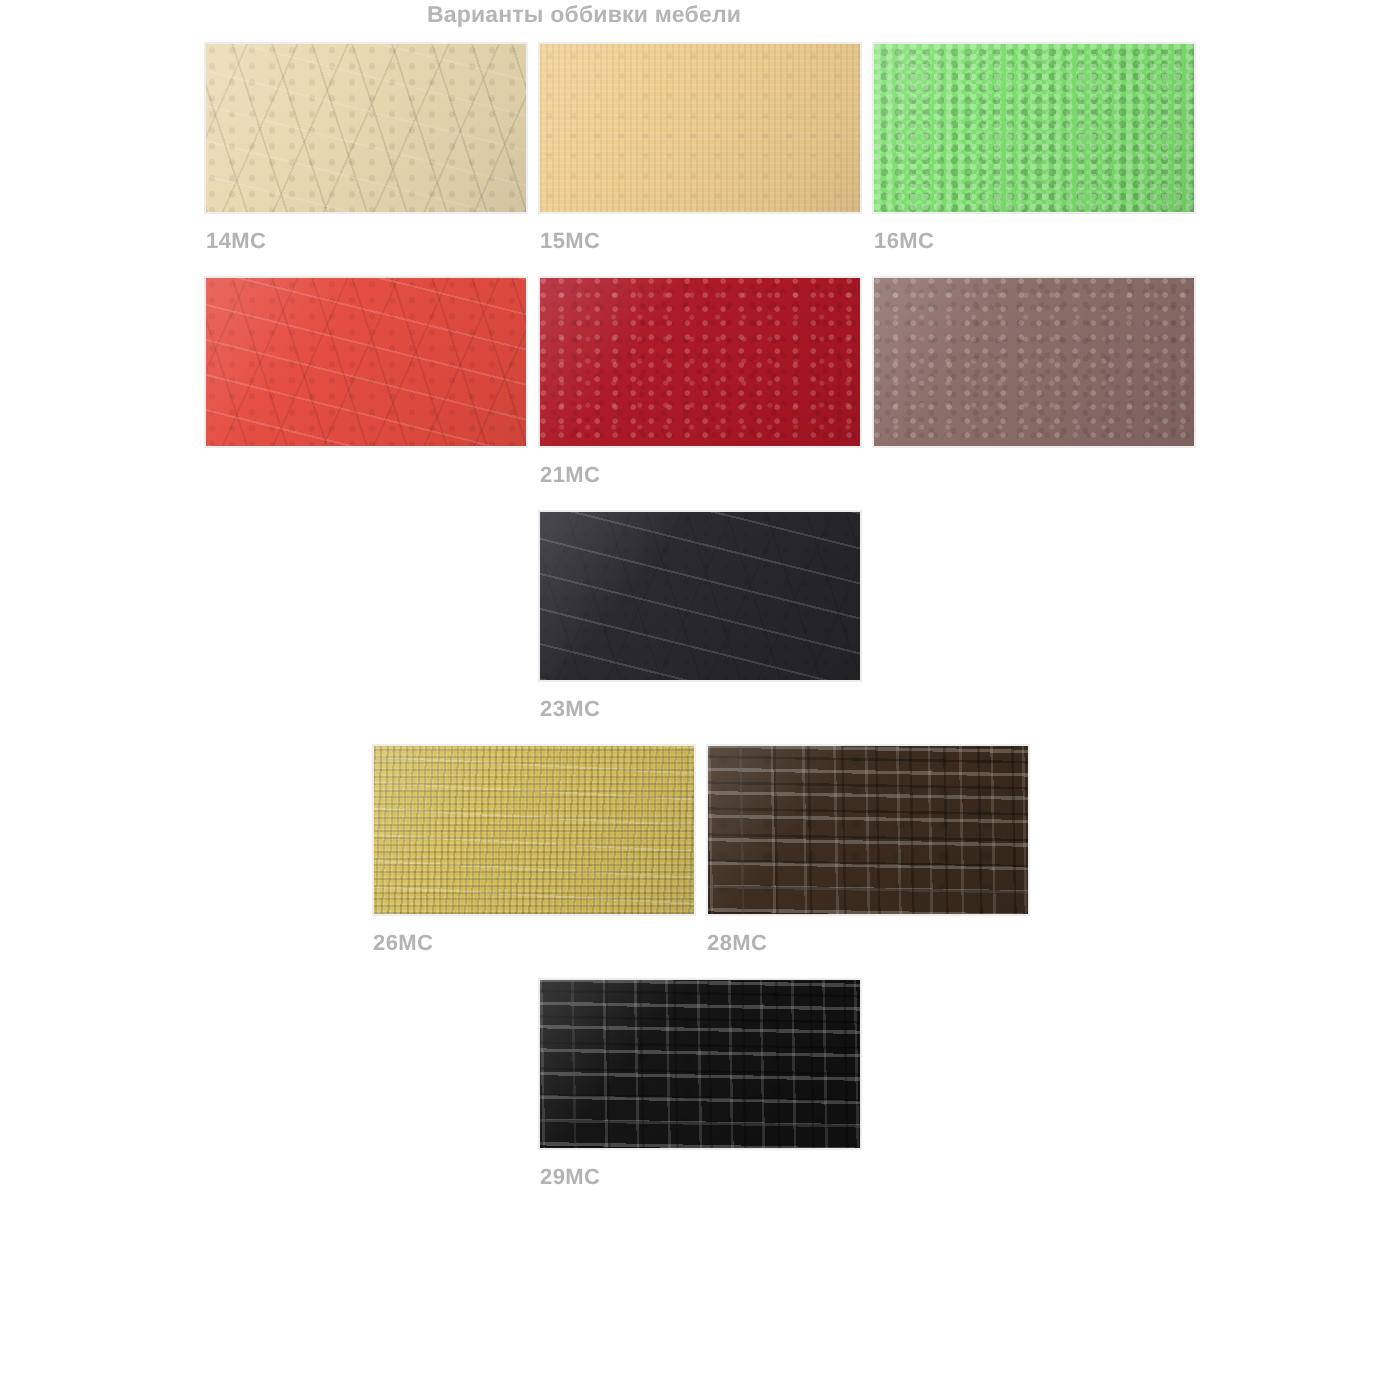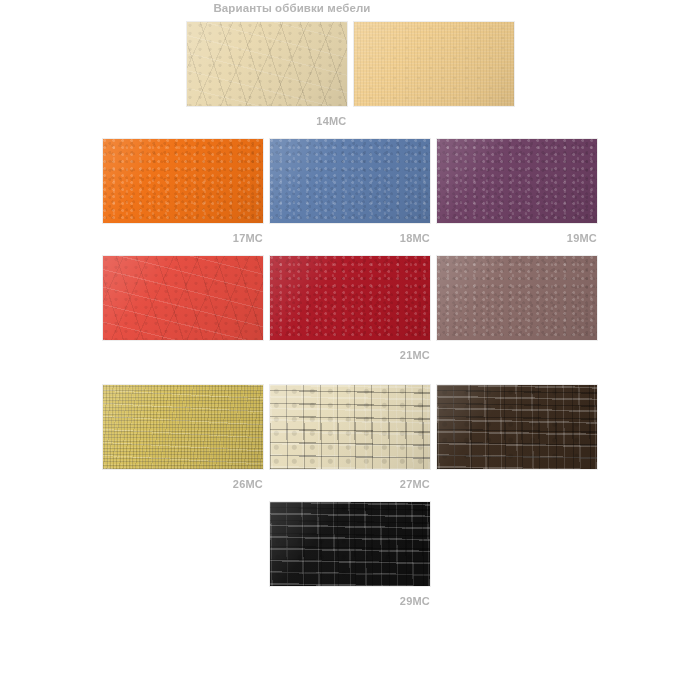--- a/index.html
+++ b/index.html
@@ -53,21 +53,21 @@
     height: 84px;
     overflow: hidden;
     box-shadow: 0 0 0 1px rgba(0,0,0,0.07);
   }
   .swatch-tile .grain {
     position: absolute;
     inset: 0;
   }
   .swatch-label {
     display: block;
-    text-align: right;
+    text-align: left;
     font-size: 11px;
     font-weight: bold;
     color: #b3b3b3;
     padding-top: 9px;
     letter-spacing: 0.2px;
   }
   
   .tex-leather .grain {
     background-image:
       radial-gradient(circle at 18% 22%, rgba(255,255,255,0.22) 0 1.2px, transparent 1.6px),
@@ -174,43 +174,28 @@
             <div class="grain"></div>
             <div class="sheen"></div>
           </div>
           <span class="swatch-label">14MC</span>
         </div>
         <div class="swatch-cell">
           <div class="swatch-tile tex-woven" style="background: rgb(240, 205, 141);">
             <div class="grain"></div>
             <div class="sheen"></div>
           </div>
-        </div>
-      </div>
-      <div class="swatch-row">
-        <div class="swatch-cell">
-          <div class="swatch-tile tex-leather" style="background: rgb(239, 112, 20);">
-            <div class="grain"></div>
-            <div class="sheen"></div>
-          </div>
-          <span class="swatch-label">17MC</span>
-        </div>
-        <div class="swatch-cell">
-          <div class="swatch-tile tex-leather" style="background: rgb(93, 124, 171);">
-            <div class="grain"></div>
-            <div class="sheen"></div>
-          </div>
-          <span class="swatch-label">18MC</span>
-        </div>
-        <div class="swatch-cell">
-          <div class="swatch-tile tex-leather" style="background: rgb(109, 63, 99);">
-            <div class="grain"></div>
-            <div class="sheen"></div>
-          </div>
-          <span class="swatch-label">19MC</span>
+          <span class="swatch-label">15MC</span>
+        </div>
+        <div class="swatch-cell">
+          <div class="swatch-tile tex-pebble" style="background: rgb(122, 222, 107);">
+            <div class="grain"></div>
+            <div class="sheen"></div>
+          </div>
+          <span class="swatch-label">16MC</span>
         </div>
       </div>
       <div class="swatch-row">
         <div class="swatch-cell">
           <div class="swatch-tile tex-crackle" style="background: rgb(229, 75, 63);">
             <div class="grain"></div>
             <div class="sheen"></div>
           </div>
         </div>
         <div class="swatch-cell">
@@ -221,41 +206,42 @@
           <span class="swatch-label">21MC</span>
         </div>
         <div class="swatch-cell">
           <div class="swatch-tile tex-leather" style="background: rgb(138, 107, 104);">
             <div class="grain"></div>
             <div class="sheen"></div>
           </div>
         </div>
       </div>
       <div class="swatch-row">
+        <div class="swatch-cell">
+          <div class="swatch-tile tex-crackle" style="background: rgb(38, 38, 43);">
+            <div class="grain"></div>
+            <div class="sheen"></div>
+          </div>
+          <span class="swatch-label">23MC</span>
+        </div>
       </div>
       <div class="swatch-row">
         <div class="swatch-cell">
           <div class="swatch-tile tex-lizard" style="background: rgb(212, 189, 86);">
             <div class="grain"></div>
             <div class="sheen"></div>
           </div>
           <span class="swatch-label">26MC</span>
         </div>
         <div class="swatch-cell">
-          <div class="swatch-tile tex-croc" style="background: rgb(230, 220, 187);">
-            <div class="grain"></div>
-            <div class="sheen"></div>
-          </div>
-          <span class="swatch-label">27MC</span>
-        </div>
-        <div class="swatch-cell">
           <div class="swatch-tile tex-croc croc-wide" style="background: rgb(58, 42, 29);">
             <div class="grain"></div>
             <div class="sheen"></div>
           </div>
+          <span class="swatch-label">28MC</span>
         </div>
       </div>
       <div class="swatch-row">
         <div class="swatch-cell">
           <div class="swatch-tile tex-croc croc-wide" style="background: rgb(17, 17, 17);">
             <div class="grain"></div>
             <div class="sheen"></div>
           </div>
           <span class="swatch-label">29MC</span>
         </div>

